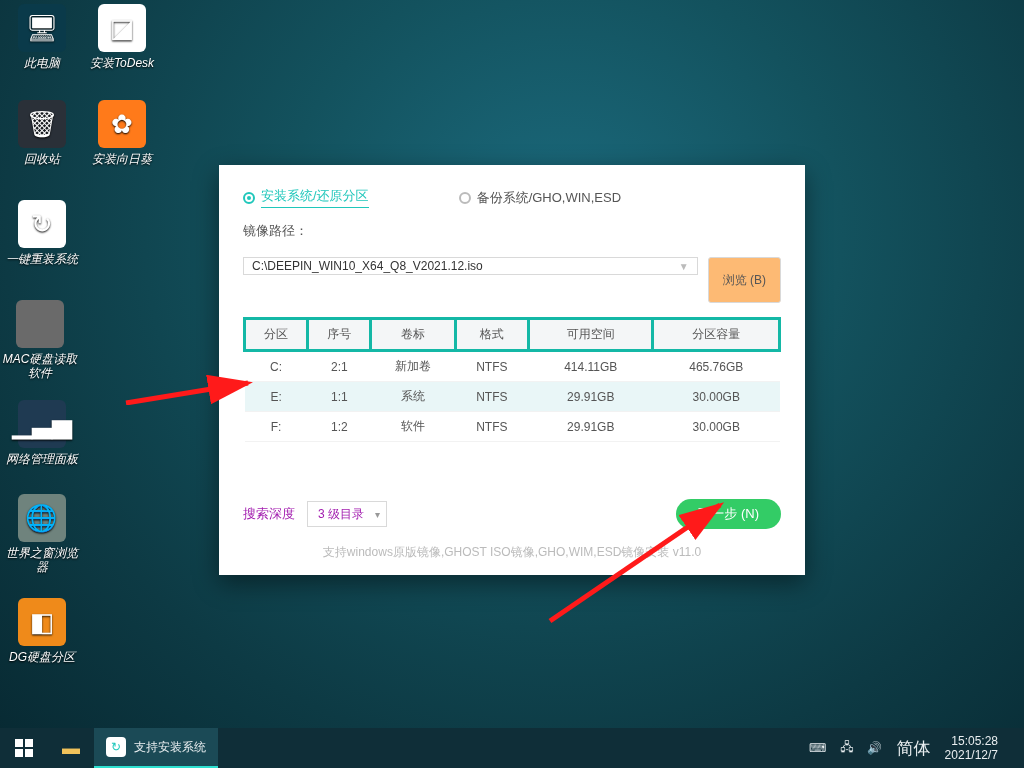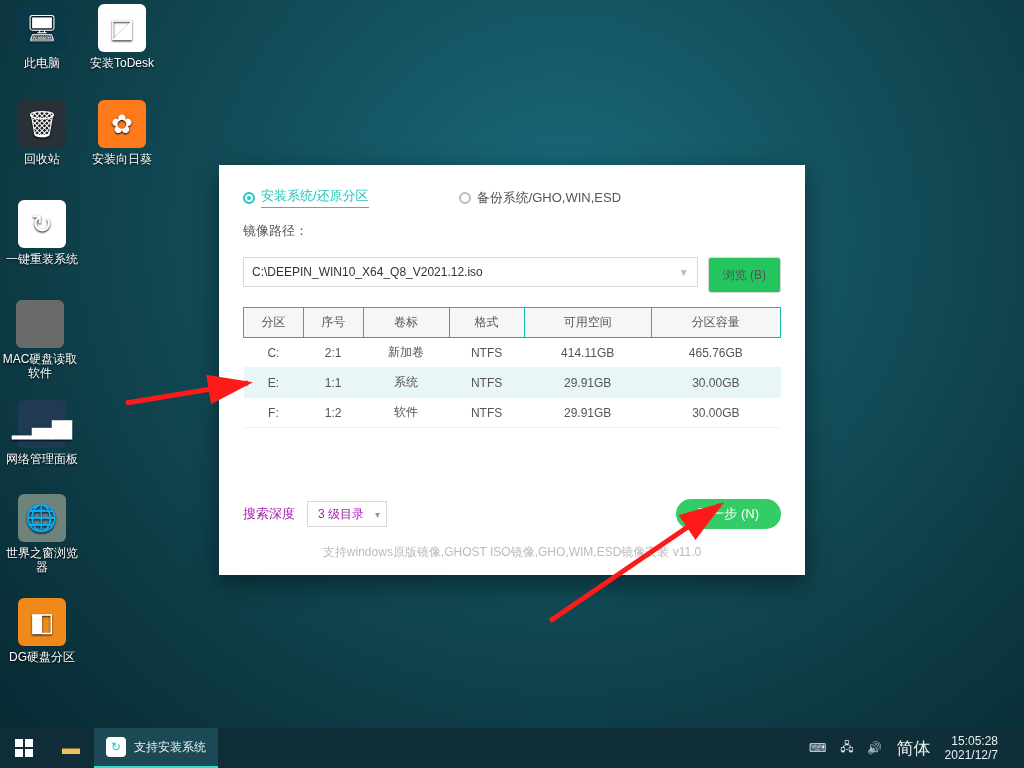--- a/index.html
+++ b/index.html
@@ -7,21 +7,21 @@
   body {
     background: radial-gradient(ellipse at 55% 30%, #1b6a7d 0%, #13525e 35%, #0d3a44 70%, #072831 100%);
     position: relative;
     color: #fff;
     font-size: 12px;
   }
   
   .desktop { position: absolute; inset: 0; }
   .dicon { position: absolute; width: 76px; text-align: center; font-size: 12px; text-shadow: 0 1px 2px #000; }
   .dicon .glyph { width: 48px; height: 48px; margin: 0 auto 4px; border-radius: 6px; display:flex; align-items:center; justify-content:center; font-size:26px; color:#fff; }
-  .dicon .lbl { line-height: 14px; }
+  .dicon .lbl { line-height: 14px; font-style: italic; }
   .gly-pc { background:#0a3a4a; }
   .gly-td { background:#fff; color:#1c9cf0; }
   .gly-rb { background:#2a3038; }
   .gly-sf { background:#ff7a1a; }
   .gly-rs { background:#fff; color:#1fd07a; }
   .gly-mac{ background:#6a6a6a; }
   .gly-net{ background:#1f3a52; }
   .gly-brw{ background:#6f837d; }
   .gly-dg { background:#ef8a1a; }
   
@@ -38,25 +38,25 @@
   .body { padding: 18px 24px 12px; }
   .tabs { display:flex; gap:90px; align-items:center; margin:4px 0 14px; font-size:13px;}
   .radio { display:flex; align-items:center; gap:6px; }
   .rdot { width:12px; height:12px; border:2px solid #bbb; border-radius:50%; position:relative;}
   .rdot.on { border-color:#20c7bb;}
   .rdot.on::after { content:""; position:absolute; inset:2px; background:#20c7bb; border-radius:50%;}
   .tab-active { color:#20c7bb; border-bottom:1px solid #20c7bb; padding-bottom:2px;}
   .tab-idle { color:#555; }
   .lbl-row { color:#555; font-size:13px; margin-bottom:17px;}
   .path-row { display:flex; gap:10px; margin-bottom:14px;}
-  .combo { flex:1; height:30px; border:1px solid #d9d9d9; display:flex; align-items:center; padding:0 8px; font-family: "SimSun", monospace; font-size:12px; color:#333; justify-content:space-between; }
+  .combo { flex:1; height:18px; border:1px solid #d9d9d9; display:flex; align-items:center; padding:0 8px; font-family: "SimSun", monospace; font-size:12px; color:#333; justify-content:space-between; }
   .combo .arrow { color:#bbb; font-size:10px;}
-  .btn { height:36px; padding:0 14px; border:1px solid #d9d9d9; background:#22c55e; color:#555; font-size:12px; display:flex; align-items:center; cursor:pointer; border-radius:3px;}
+  .btn { height:46px; padding:0 14px; border:1px solid #d9d9d9; background:#fdba74; color:#555; font-size:12px; display:flex; align-items:center; cursor:pointer; border-radius:3px;}
   table { width:100%; border-collapse:collapse; font-size:12px; color:#555;}
-  thead th { background:#f4f6f7; font-weight:normal; padding:6px 0; border:1px solid #14b8a6;}
+  thead th { background:#f4f6f7; font-weight:normal; padding:6px 0; border:3px solid #14b8a6;}
   tbody td { text-align:center; padding:6px 0; border-bottom:1px solid #f2f2f2;}
   tbody tr.sel { background:#e9f6f7;}
   .footer { position:absolute; left:24px; right:24px; bottom:46px; display:flex; align-items:center; justify-content:space-between;}
   .depth { display:flex; align-items:center; gap:12px; color:#a21caf; font-size:13px;}
   .select { height:26px; border:1px solid #d9d9d9; padding:0 22px 0 10px; font-size:12px; position:relative; display:flex; align-items:center;}
   .select::after { content:"▾"; position:absolute; right:6px; color:#999; font-size:10px;}
   .btn-next { height:30px; padding:0 22px; background:#33cc66; color:#fff; border:none; border-radius:15px; font-size:13px; cursor:pointer; display:flex; align-items:center;}
   .hint { position:absolute; left:0; right:0; bottom:14px; text-align:center; color:#bbb; font-size:12px;}
   
   .arrowA { position:absolute; left:122px; top:355px; width:140px; height:50px; pointer-events:none; }

